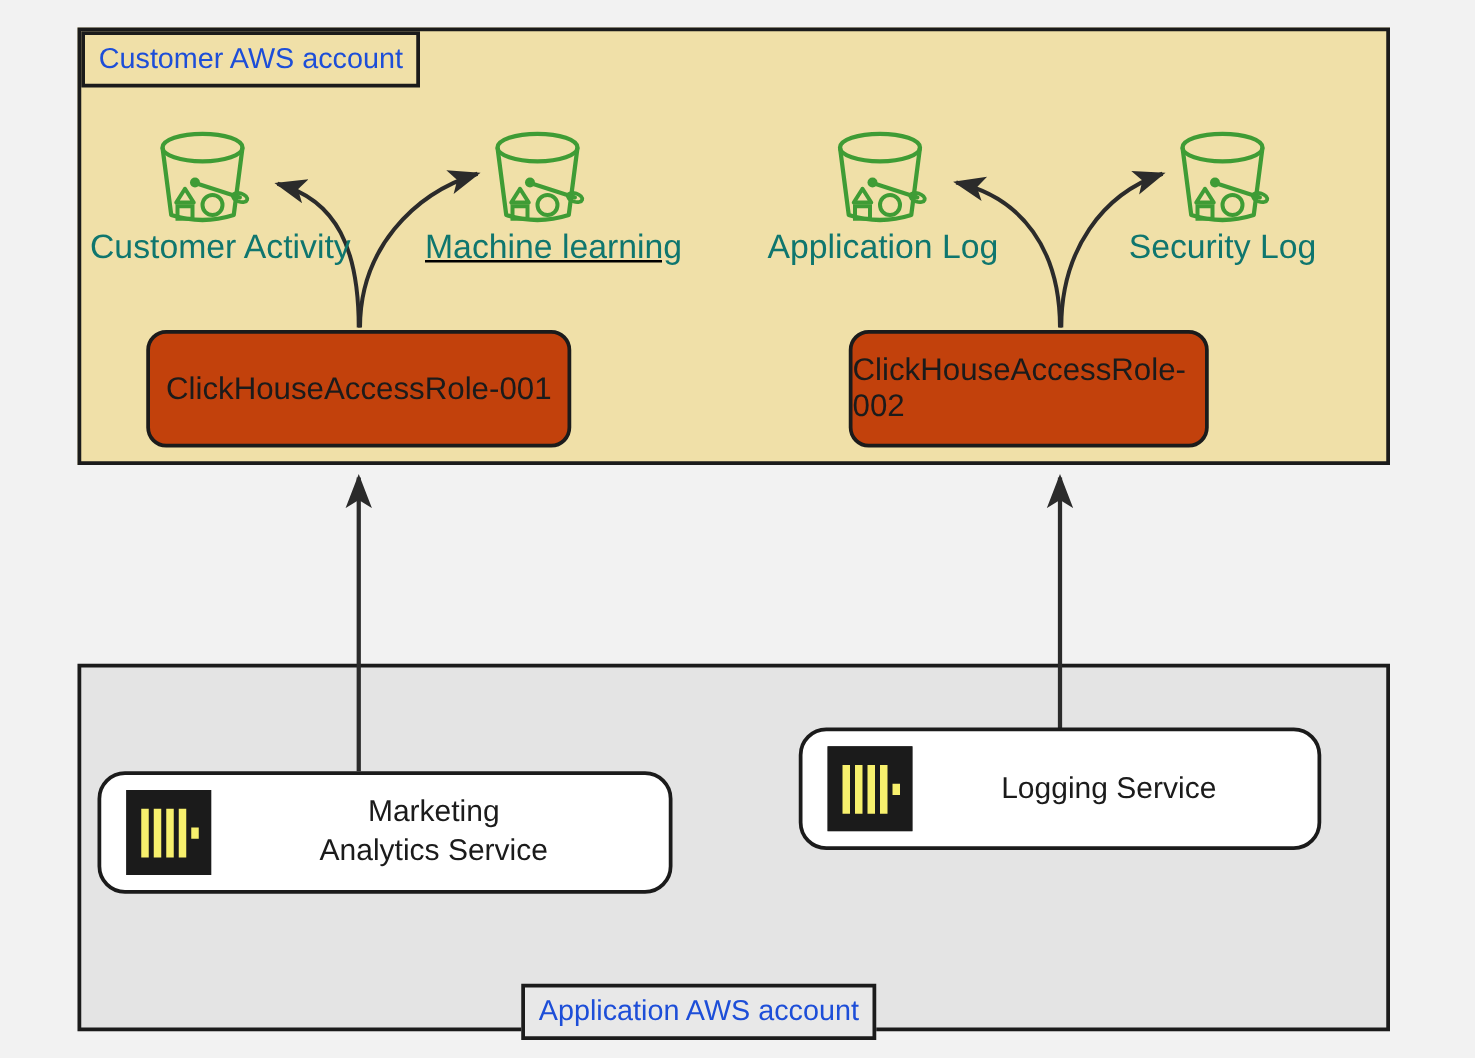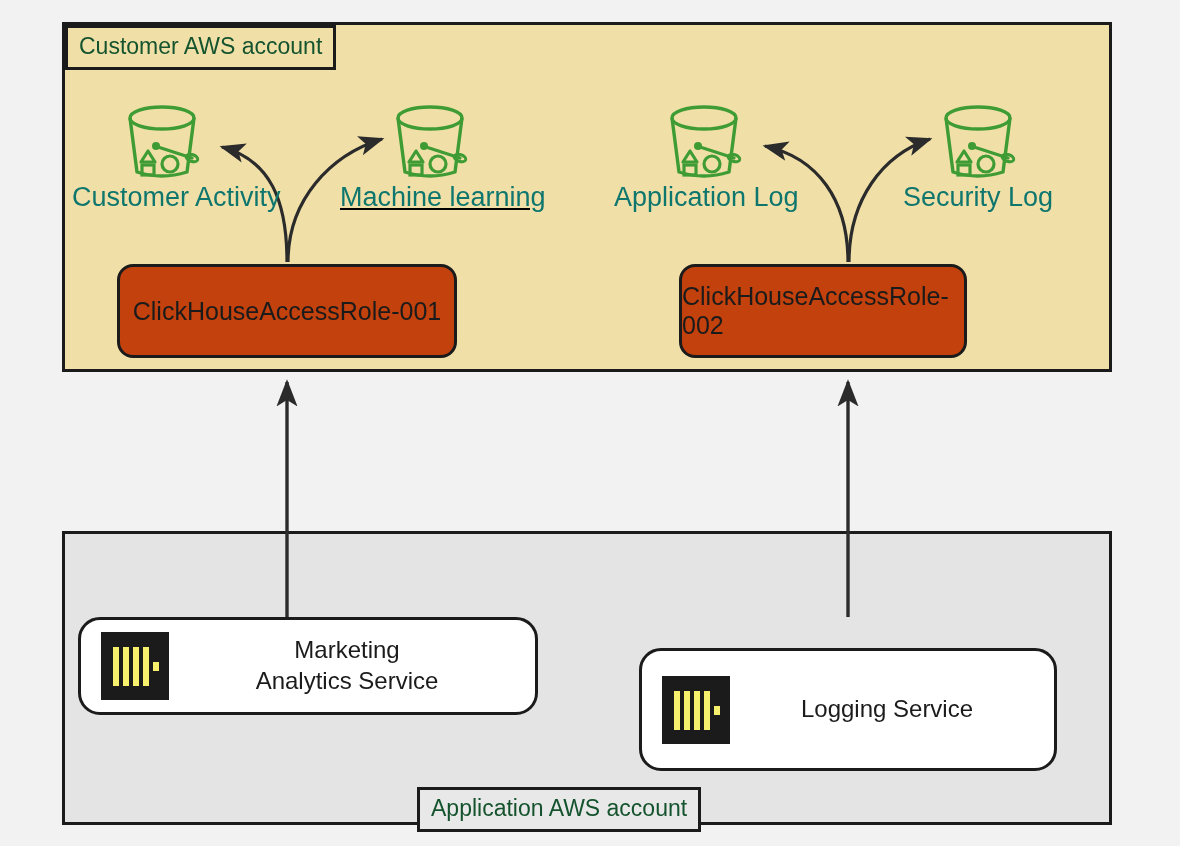--- a/index.html
+++ b/index.html
@@ -36,21 +36,21 @@
     top: 531px;
     width: 1050px;
     height: 294px;
     background: #e4e4e4;
   }
   .container-label {
     position: absolute;
     box-sizing: border-box;
     border: 3px solid #1b1b1b;
     font-size: 23px;
-    color: #14532d;
+    color: #1d4ed8;
     line-height: 1;
     padding: 7px 11px 9px 11px;
     white-space: nowrap;
     z-index: 6;
   }
   #customer-account-label {
     left: 65px;
     top: 25px;
     background: #F0E0A8;
   }
@@ -114,21 +114,21 @@
     position: absolute;
     box-sizing: border-box;
     background: #ffffff;
     border: 3px solid #1b1b1b;
     border-radius: 22px;
     display: flex;
     align-items: center;
     z-index: 5;
   }
   #service-box-marketing { left: 78px;  top: 617px; width: 460px; height: 98px; }
-  #service-box-logging   { left: 639px; top: 648px; width: 418px; height: 123px; }
+  #service-box-logging   { left: 639px; top: 582px; width: 418px; height: 98px; }
   .ch-logo {
     width: 68px;
     height: 68px;
     background: #1b1b1b;
     margin-left: 20px;
     flex: 0 0 auto;
     display: block;
   }
   .service-label {
     flex: 1 1 auto;

